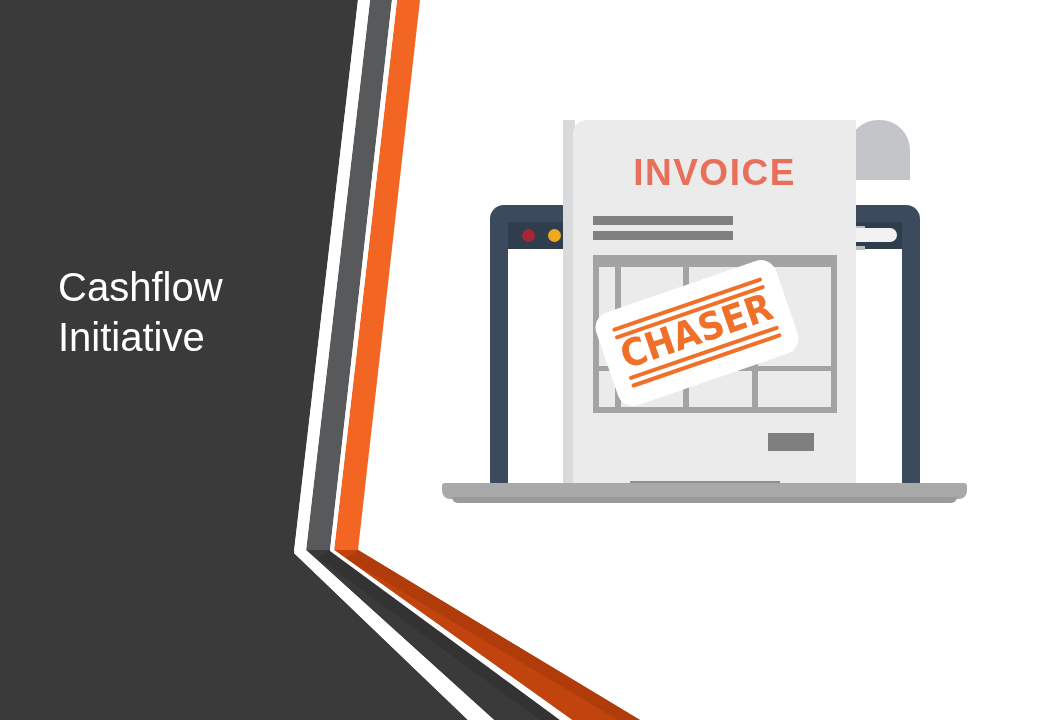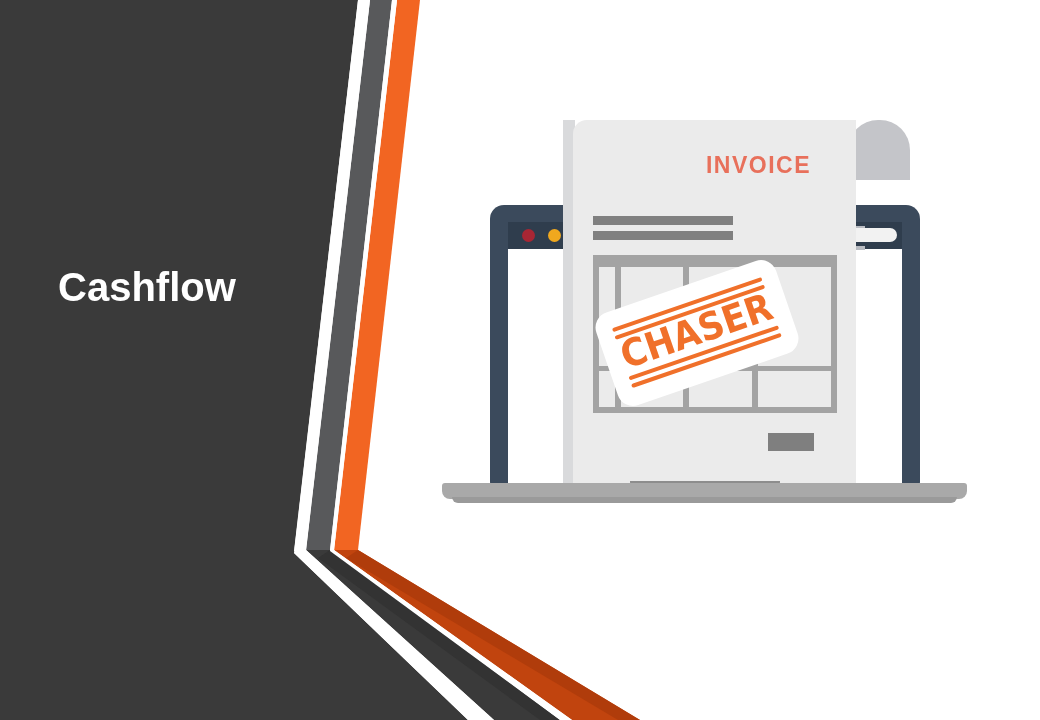--- a/index.html
+++ b/index.html
@@ -12,21 +12,21 @@
 
   
   .ribbon-layer{position:absolute;left:0;top:0;width:1040px;height:720px;}
 
   
   .title-block{
     position:absolute;left:58px;top:262px;width:300px;
     color:#ffffff;font-size:40px;line-height:50px;font-weight:400;
     letter-spacing:0px;
   }
-  .title-line{display:block;white-space:nowrap;font-weight:bold;}
+  .title-line{display:block;white-space:nowrap;}
 
   
   .illus{position:absolute;left:430px;top:100px;width:560px;height:410px;}
 
   .laptop-bezel{
     position:absolute;left:60px;top:105px;width:430px;height:280px;
     background:#3b4a5c;border-radius:14px 14px 3px 3px;
   }
   .laptop-screen{
     position:absolute;left:78px;top:122px;width:394px;height:263px;
@@ -76,23 +76,22 @@
     position:absolute;left:143px;top:20px;width:283px;height:370px;
     background:#ebebeb;border-radius:14px 0 0 0;
   }
   .paper-curl{
     position:absolute;left:418px;top:20px;width:62px;height:60px;
     background:#c4c5c9;border-radius:30px 30px 0 0;
   }
 
   .inv-title{
     position:absolute;left:143px;top:52px;width:283px;
-    text-align:center;color:#e8705b;font-size:23px;font-weight:bold;
+    text-align:center;color:#e8705b;font-size:37px;font-weight:bold;
     letter-spacing:1.5px;
-    margin-left:44px;
   }
   .bar{position:absolute;background:#808080;}
   .bar.b1{left:163px;top:116px;width:140px;height:9px;}
   .bar.b2{left:163px;top:131px;width:140px;height:9px;}
 
   .tbl-head{
     position:absolute;left:163px;top:155px;width:244px;height:12px;
     background:#a3a3a3;
   }
   .tbl-frame{
@@ -149,20 +148,21 @@
     <polygon fill="#b03c0b" points="346,558 358,550 640,720 618,720"></polygon>
 
     <polygon fill="#ffffff" points="358,0 370,0 306,551 294,551"></polygon>
     <polygon fill="#ffffff" points="294,553 306,550 494,720 468,720"></polygon>
     <polygon fill="#ffffff" points="392,0 397,0 334,551 330,551"></polygon>
     <polygon fill="#ffffff" points="330,551 334,550 572,720 560,720"></polygon>
   </svg>
 
   <div class="title-block">
     <span class="title-line">Cashflow</span>
+    <span class="title-line">Initiative</span>
   </div>
 
   <div class="illus">
 
     <div class="laptop-bezel"></div>
     <div class="laptop-screen"></div>
     <div class="browser-bar-inner"></div>
     <div class="dot d1" style="background:#a82634"></div>
     <div class="dot d2" style="background:#f0a81e"></div>
     <div class="dot d3" style="background:#3fc4d8"></div>

